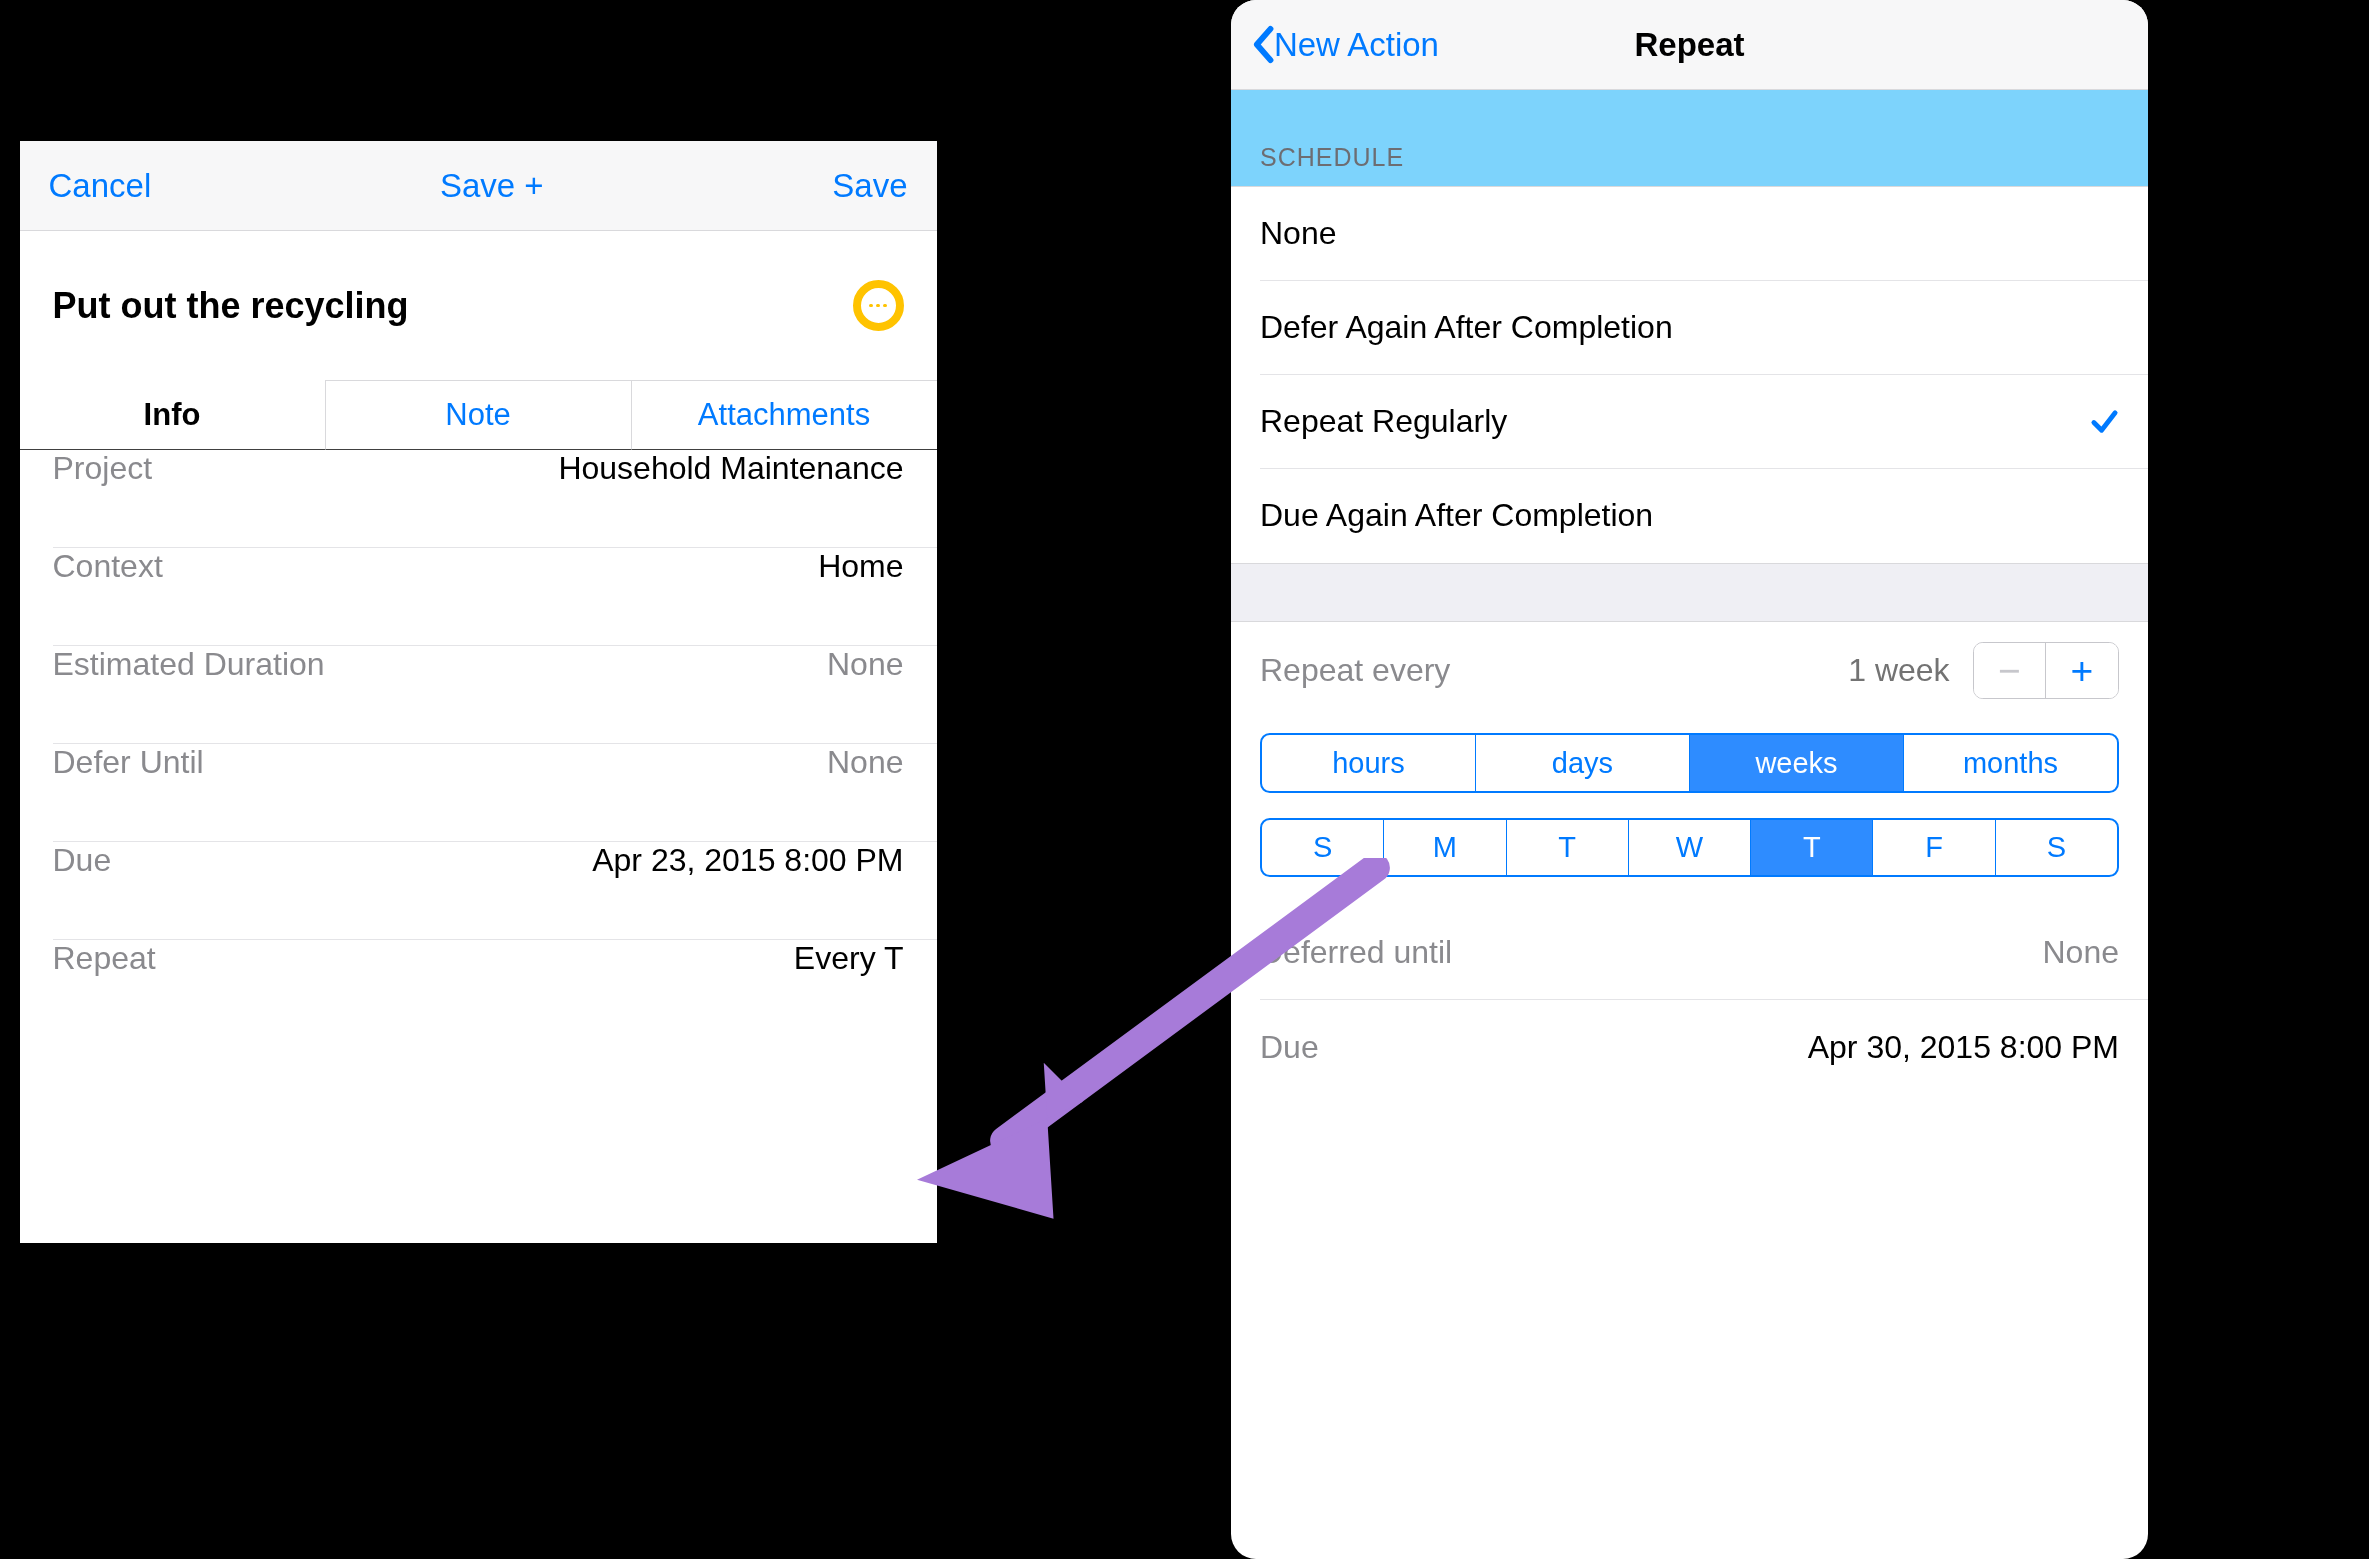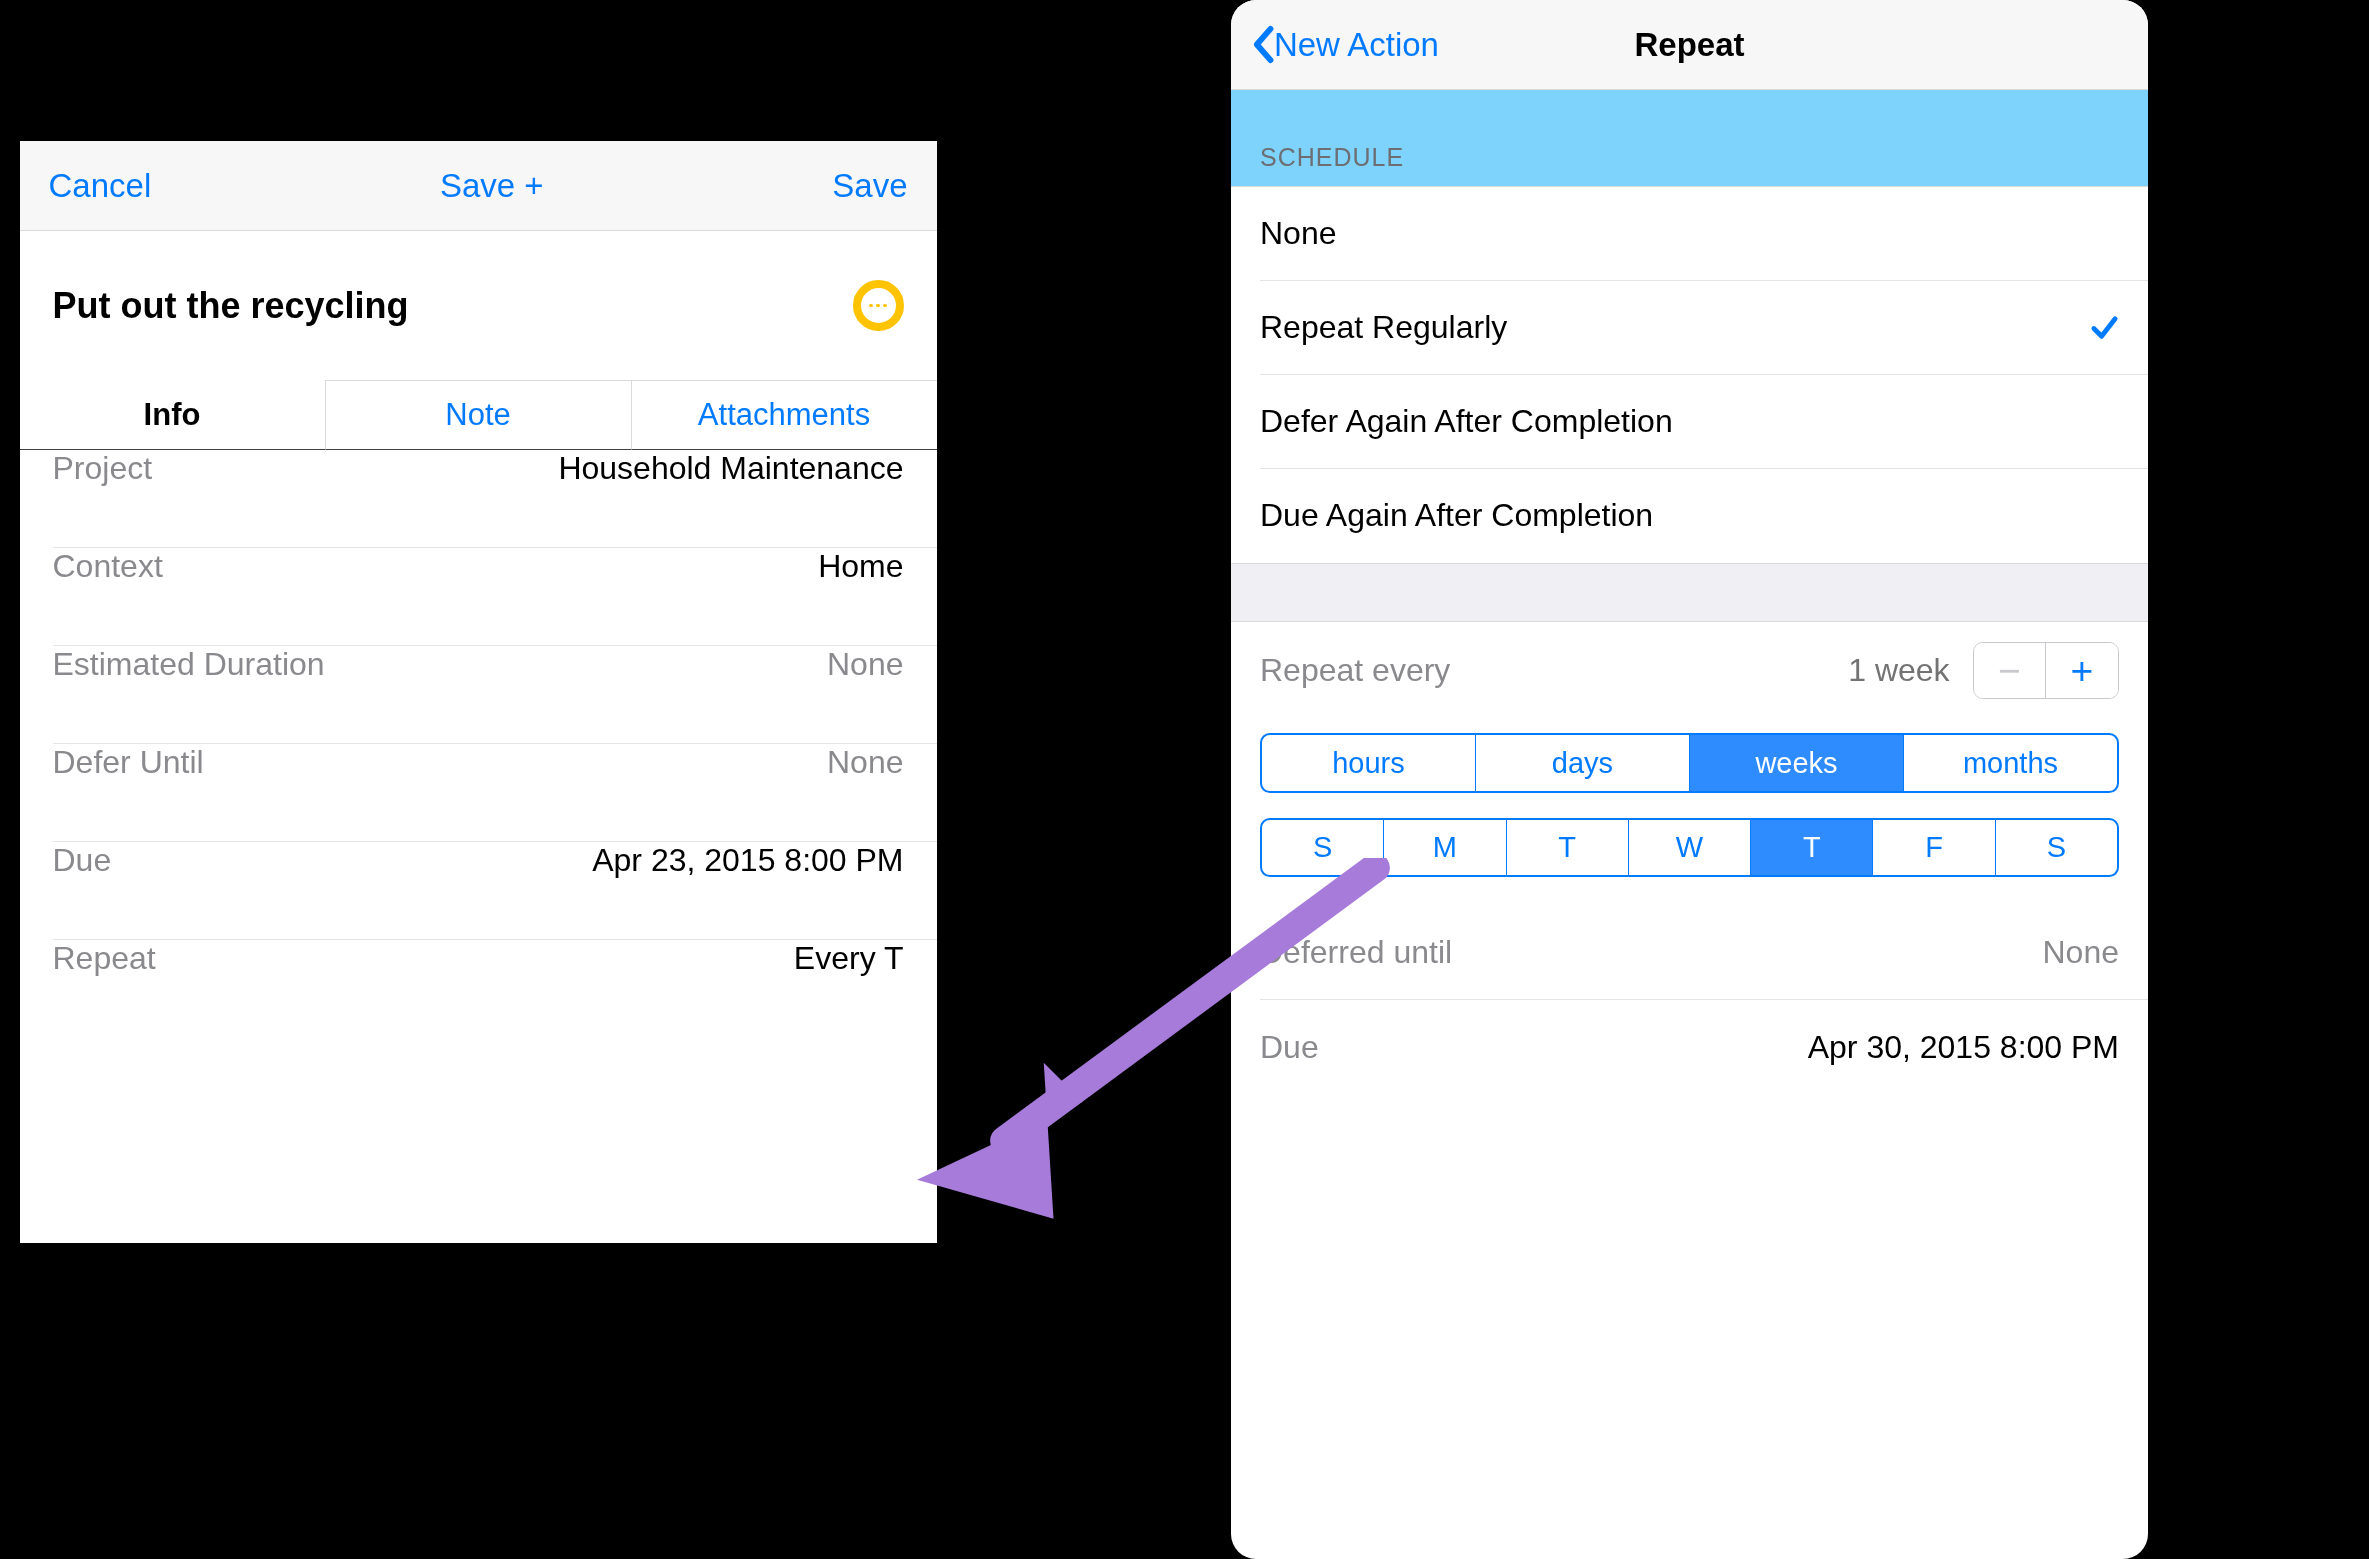--- a/index.html
+++ b/index.html
@@ -285,27 +285,27 @@
     <div class="title">Repeat</div>
   </div>
 
   <div class="section-header">SCHEDULE</div>
 
   <div class="option-list" id="schedule-options">
       <div class="option-row">
         <span>None</span>
       </div>
       <div class="option-row">
+        <span>Defer Again After Completion</span>
+      </div>
+      <div class="option-row">
         <span>Repeat Regularly</span>
         <svg viewBox="0 0 30 30" class="checkmark">
           <polyline points="4,16 12,24 26,6"></polyline>
         </svg>
-      </div>
-      <div class="option-row">
-        <span>Defer Again After Completion</span>
       </div>
       <div class="option-row">
         <span>Due Again After Completion</span>
       </div>
     </div>
 
   <div class="section-gap"></div>
 
   <div class="stepper-row">
     <span class="label">Repeat every</span>

